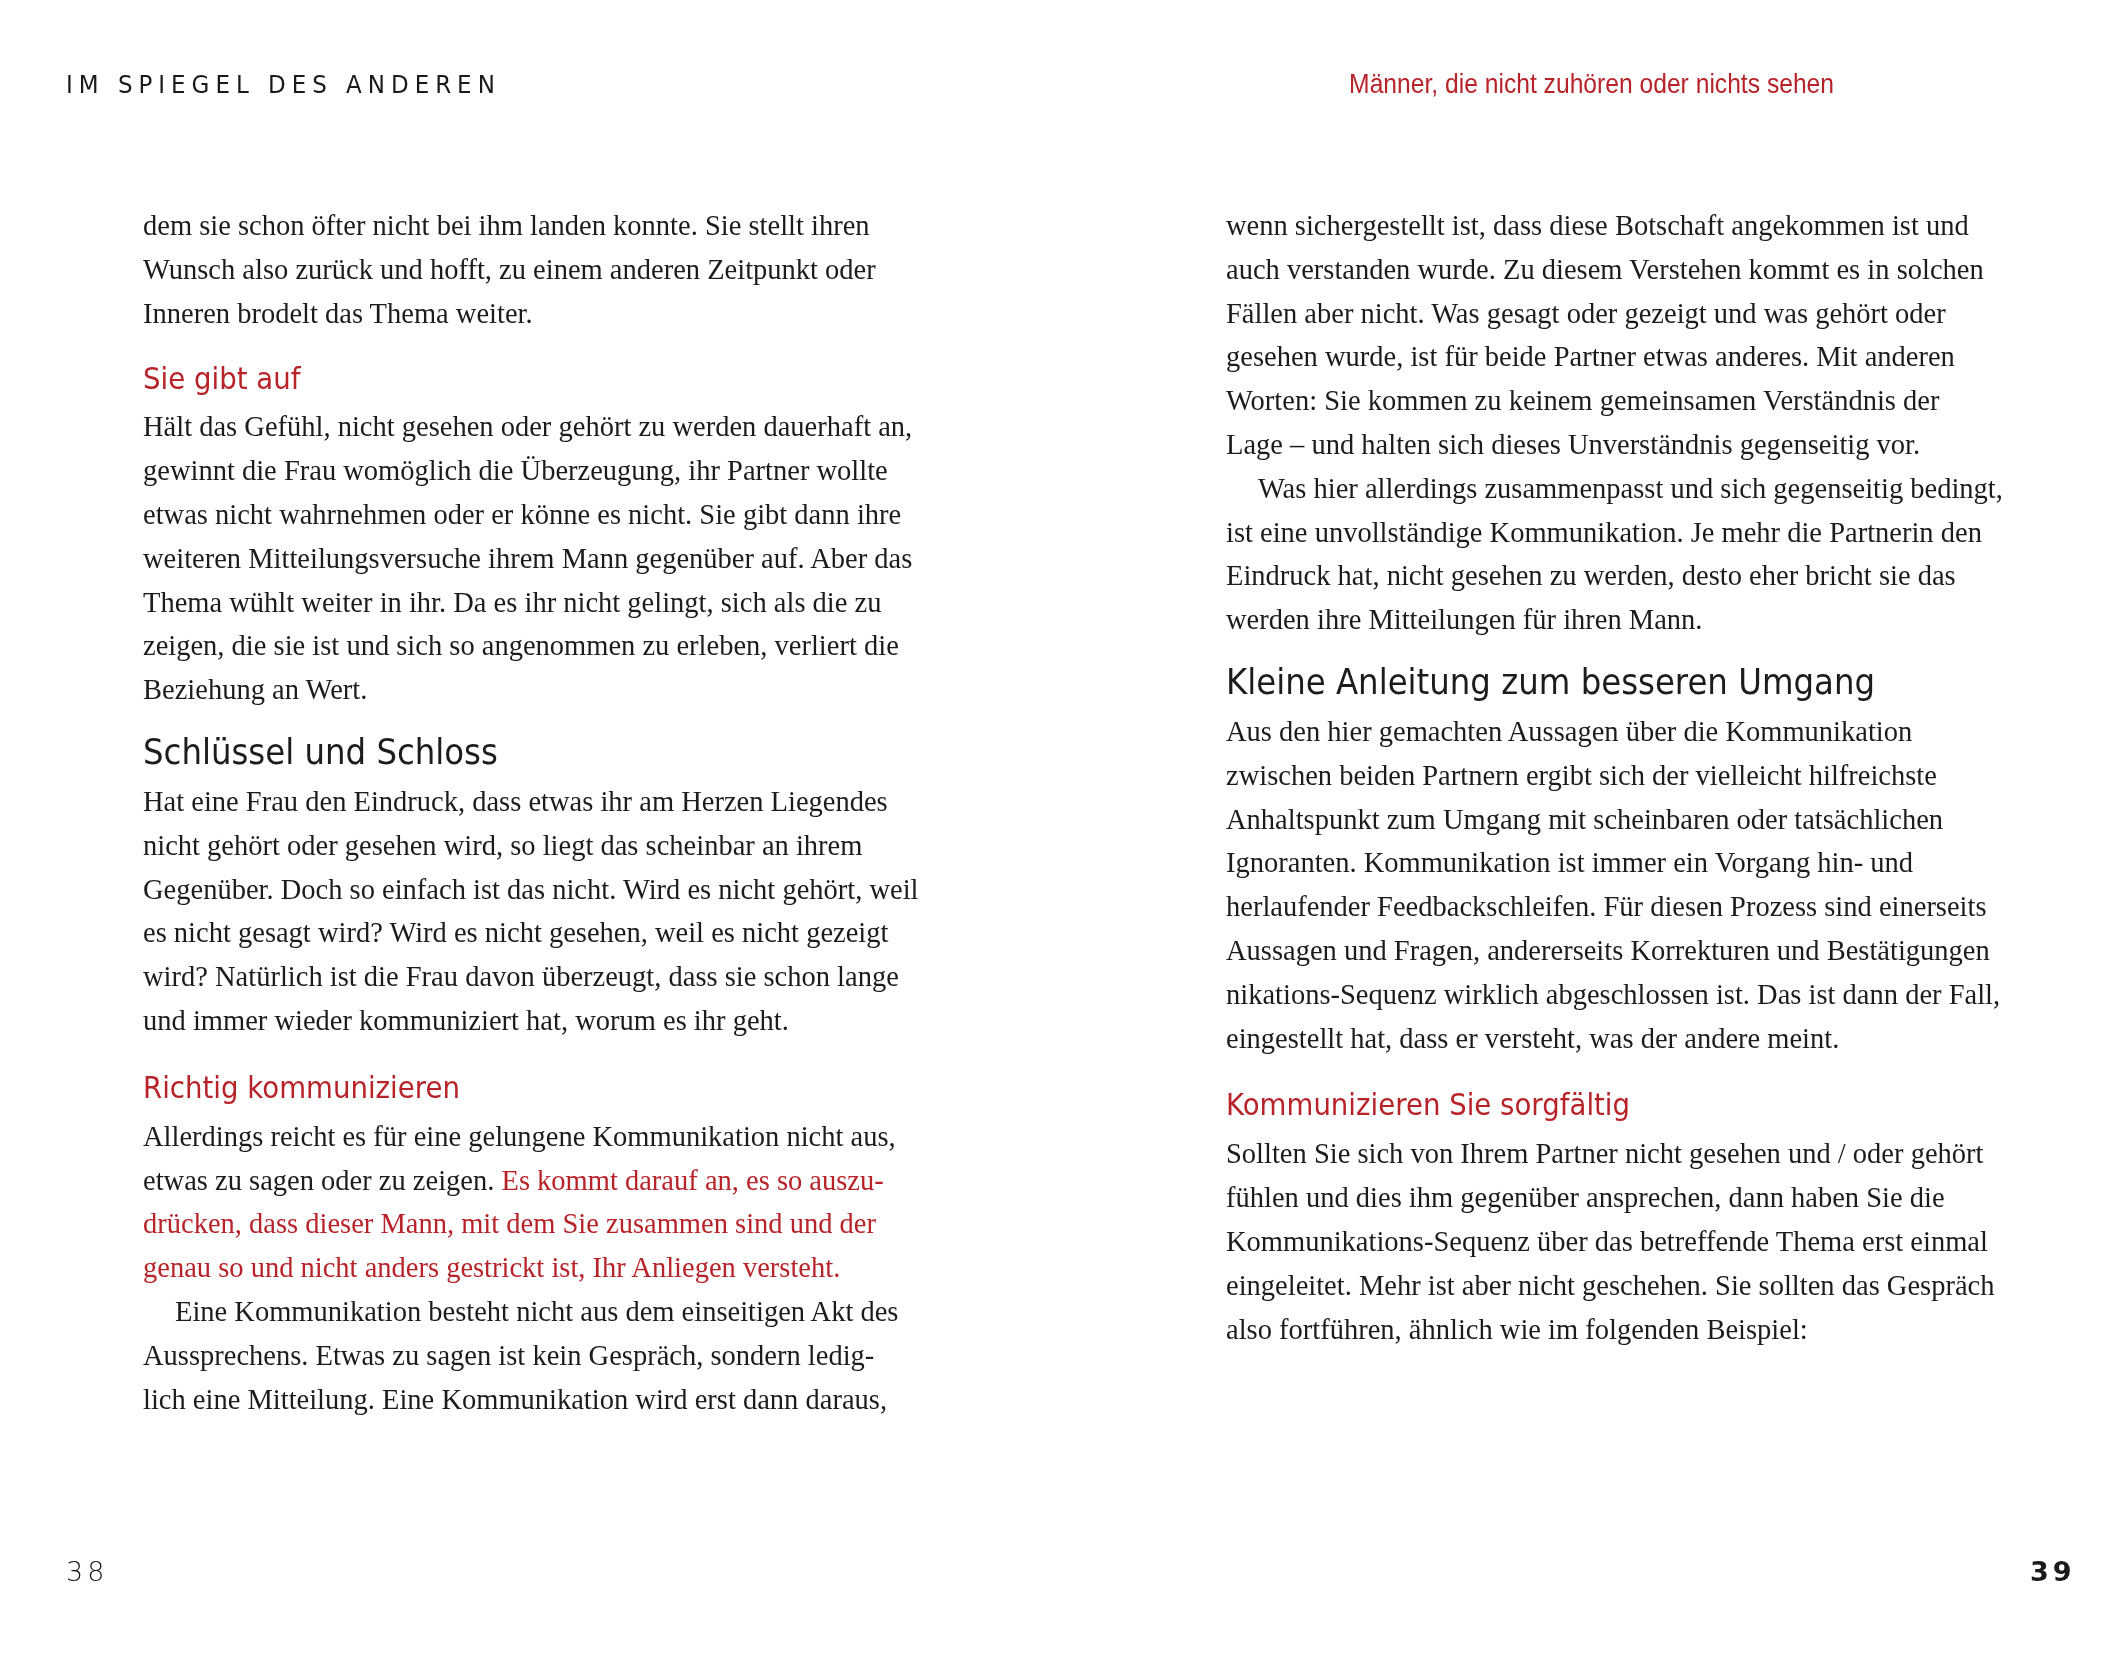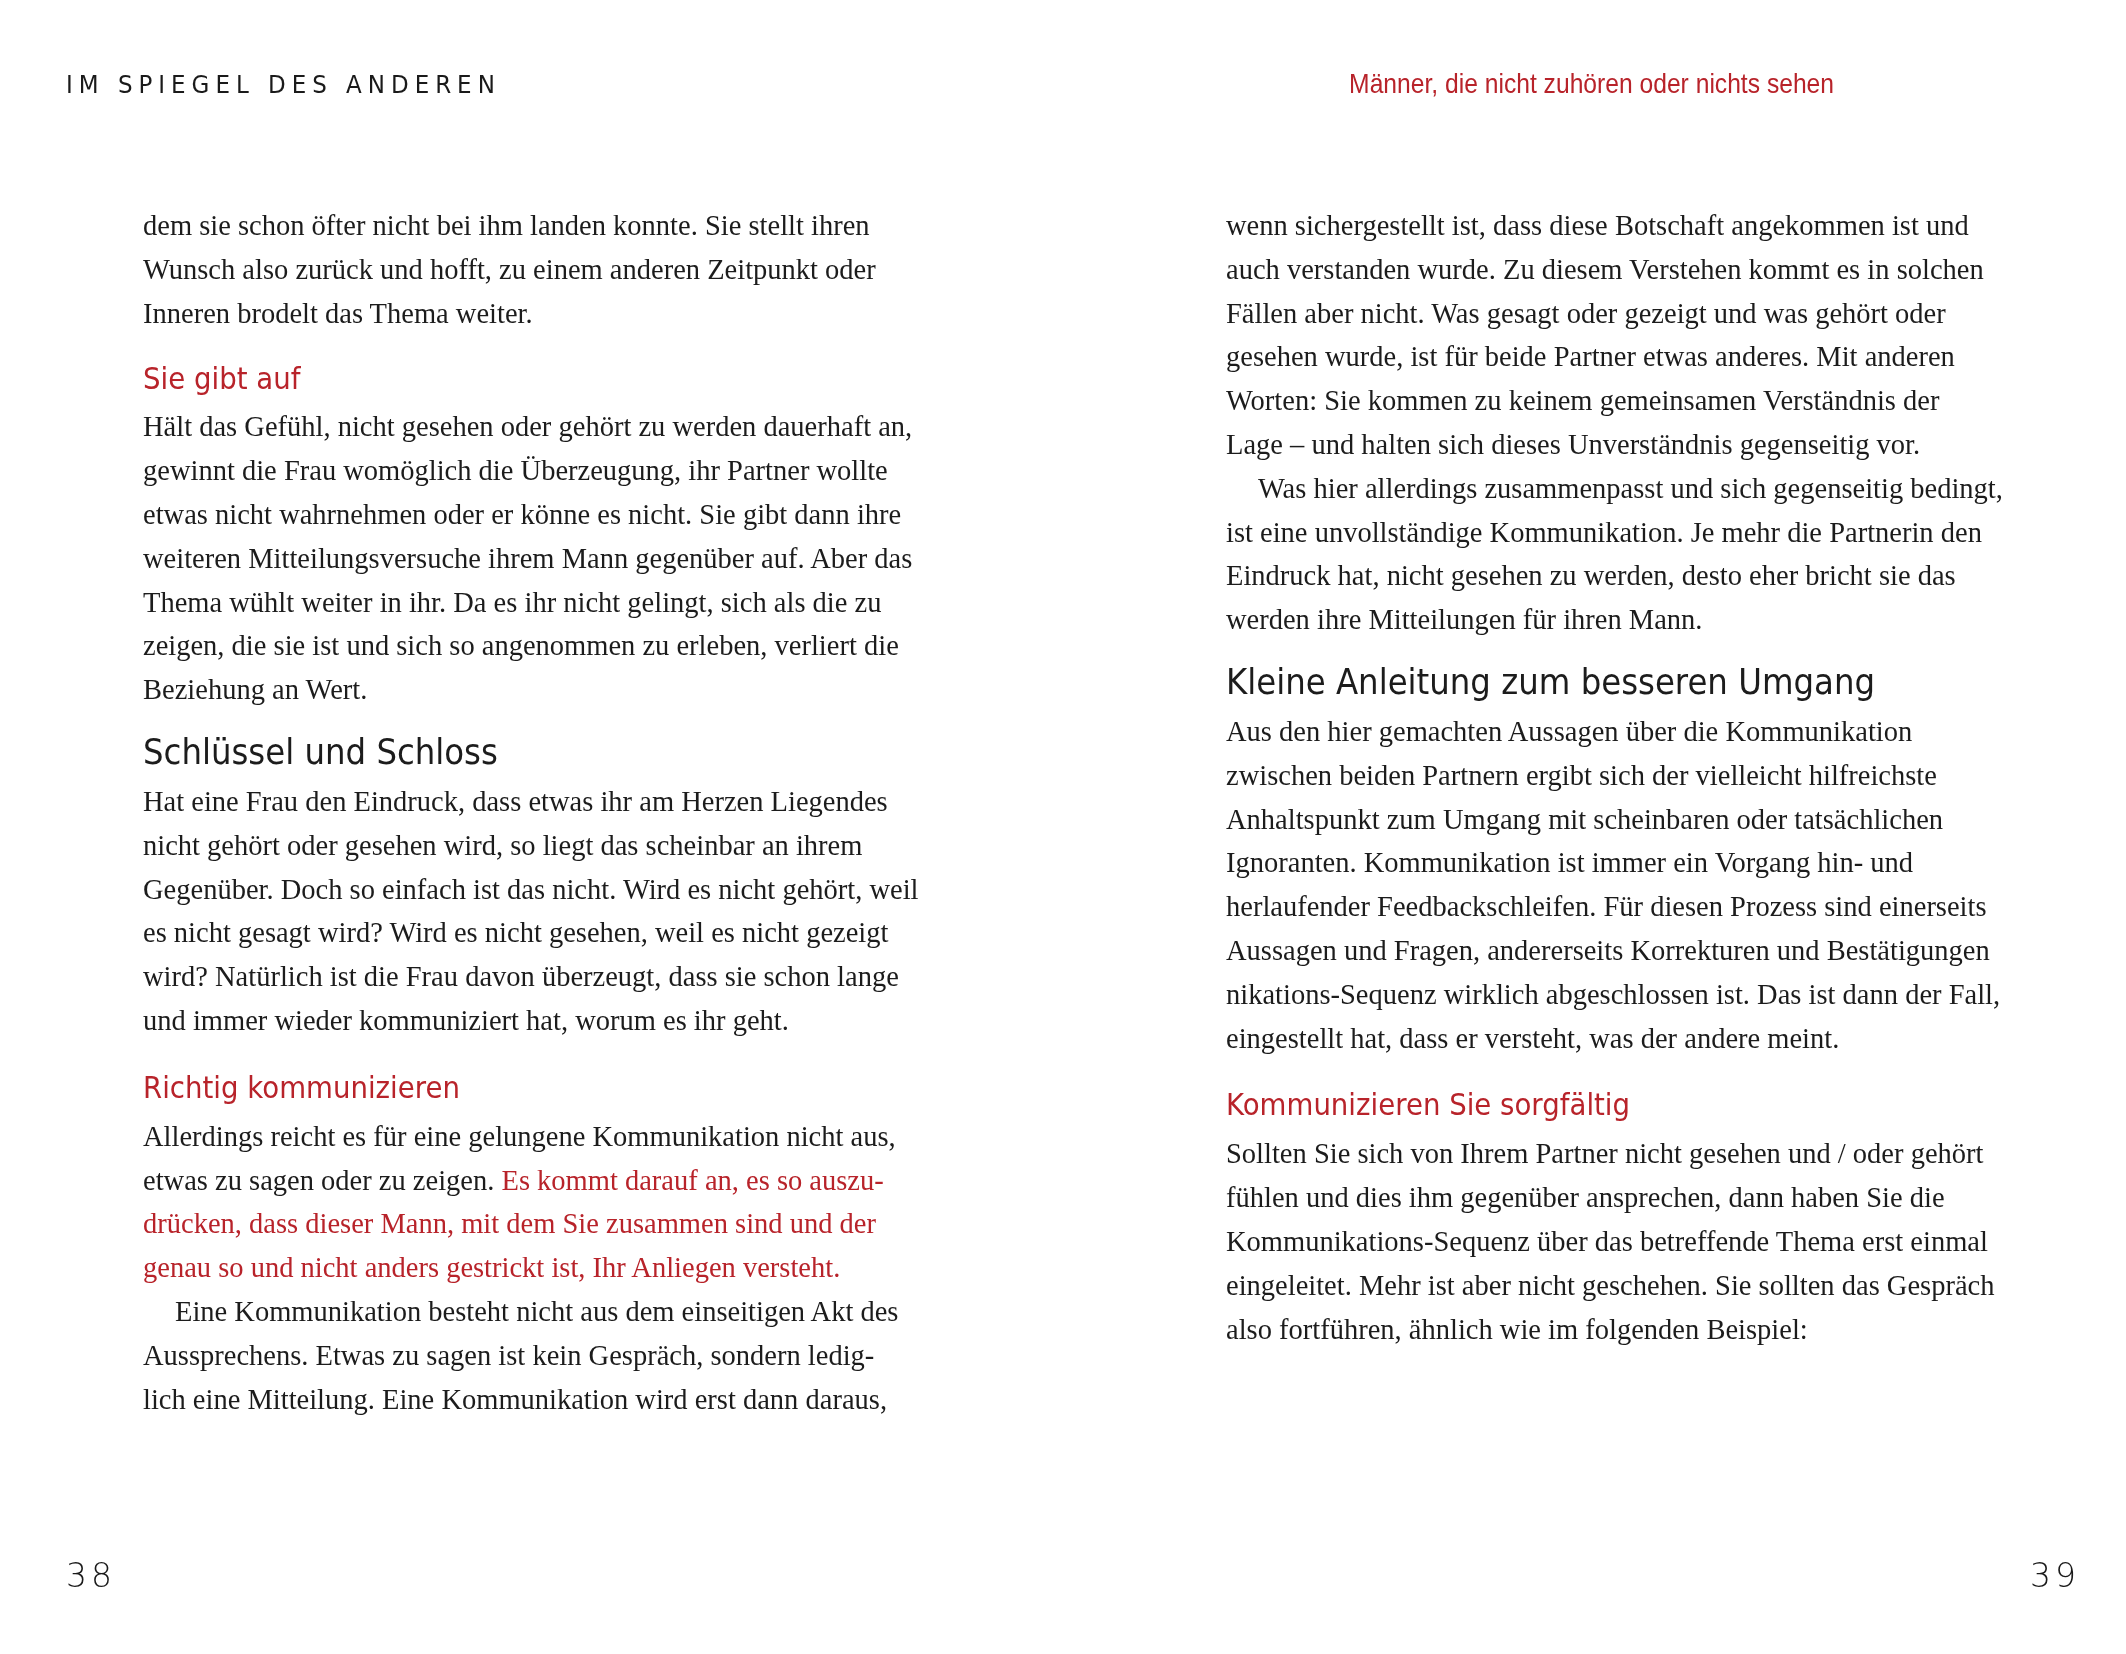--- a/index.html
+++ b/index.html
@@ -29,25 +29,25 @@
       white-space: nowrap; display: block; transform: scaleX(0.92); transform-origin: left top;
     }
     .heading {
       font-family: "DejaVu Sans", sans-serif; color: #1c1c1c; font-size: 36px;
       white-space: nowrap; display: block; transform: scaleX(0.9); transform-origin: left top;
     }
     .red { color: #b8232a; }
     .ital { }
     .page-num {
       position: absolute; top: 1556px;
-      font-family: "DejaVu Sans", sans-serif; font-size: 33px; letter-spacing: 4px; color: #1a1a1a;
+      font-family: "DejaVu Sans", sans-serif; font-size: 27px; letter-spacing: 4px; color: #1a1a1a;
       font-weight: 300;
     }
     .pn-left { left: 66px; }
-    .pn-right { left: 2030px; }
+    .pn-right { left: 2030px; font-weight: bold; }
     .gap-sm { display: block; height: 18px; }
   </style>
 </head>
 <body>
 
 <div class="spread">
 
   <div class="running-head-left">IM SPIEGEL DES ANDEREN</div>
   <div class="running-head-right">Männer, die nicht zuhören oder nichts sehen</div>
 

